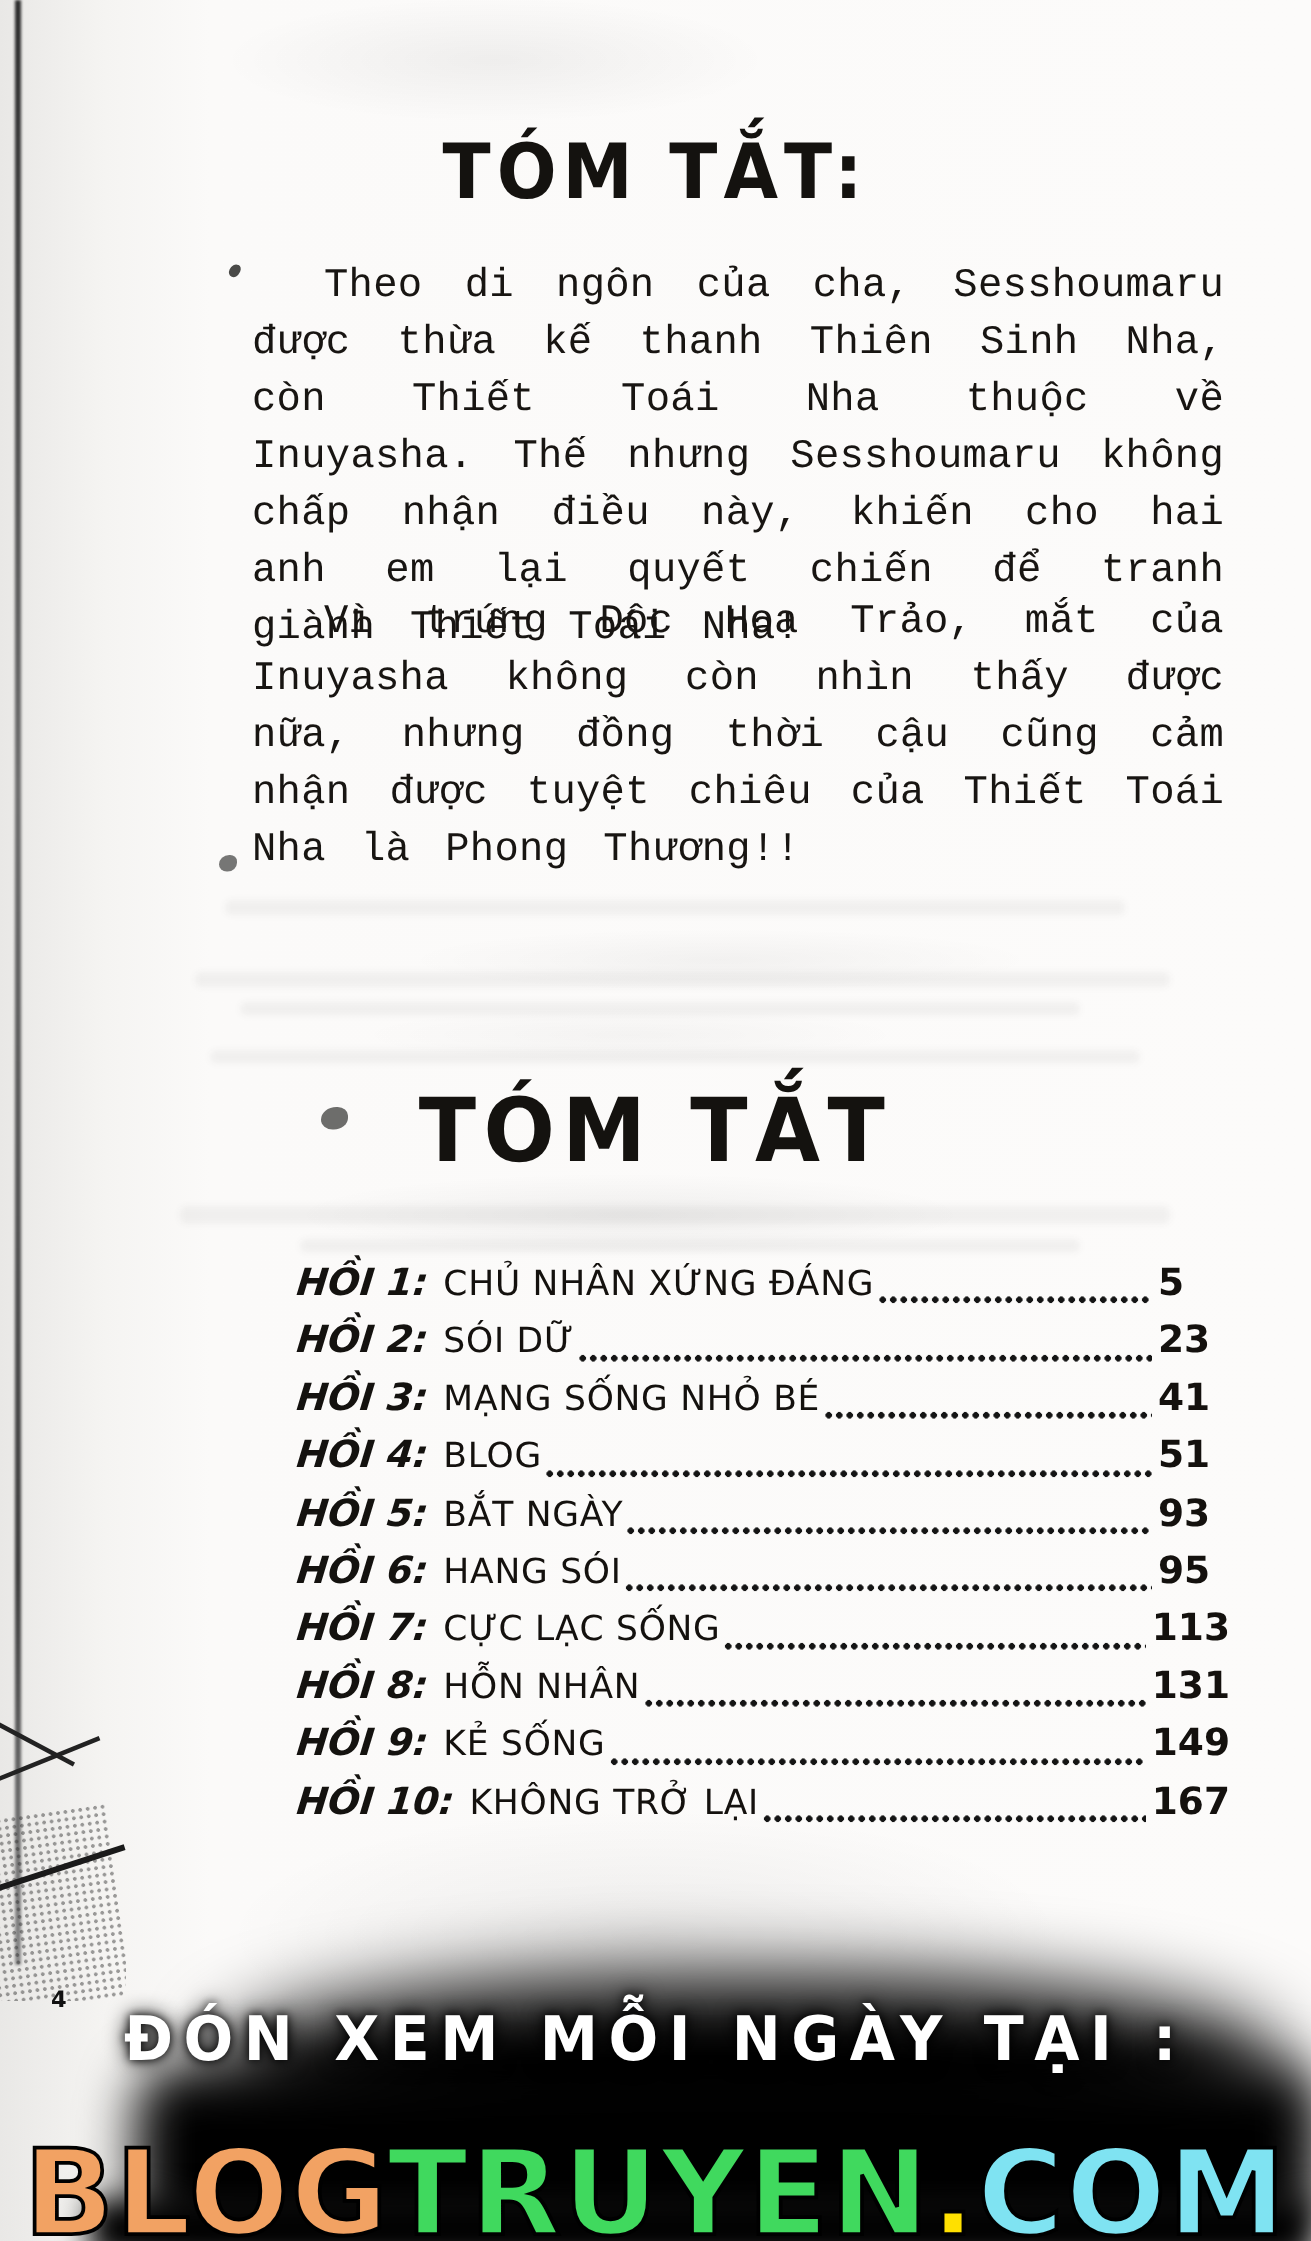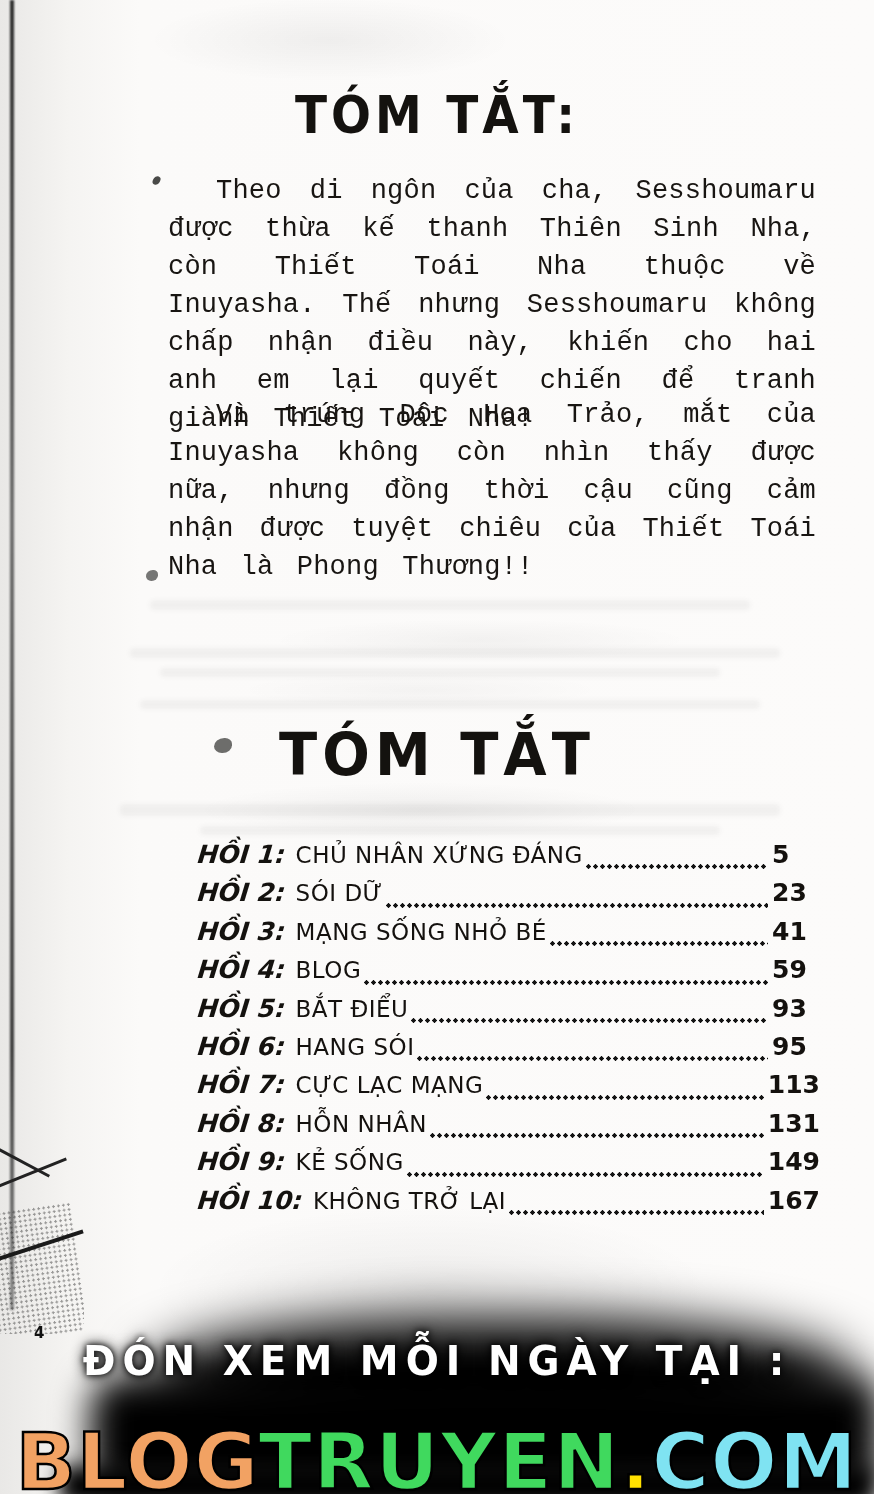--- a/index.html
+++ b/index.html
@@ -116,37 +116,37 @@
     <div class="toc-row">
       <span class="toc-label">HỒI 3:</span>
       <span class="toc-title">MẠNG SỐNG NHỎ BÉ</span>
       <span class="dots"></span>
       <span class="toc-page">41</span>
     </div>
     <div class="toc-row">
       <span class="toc-label">HỒI 4:</span>
       <span class="toc-title">BLOG</span>
       <span class="dots"></span>
-      <span class="toc-page">59</span>
+      <span class="toc-page">51</span>
     </div>
     <div class="toc-row">
       <span class="toc-label">HỒI 5:</span>
-      <span class="toc-title">BẮT ĐIỂU</span>
+      <span class="toc-title">BẮT NGÀY</span>
       <span class="dots"></span>
       <span class="toc-page">93</span>
     </div>
     <div class="toc-row">
       <span class="toc-label">HỒI 6:</span>
       <span class="toc-title">HANG SÓI</span>
       <span class="dots"></span>
       <span class="toc-page">95</span>
     </div>
     <div class="toc-row">
       <span class="toc-label">HỒI 7:</span>
-      <span class="toc-title">CỰC LẠC MẠNG</span>
+      <span class="toc-title">CỰC LẠC SỐNG</span>
       <span class="dots"></span>
       <span class="toc-page">113</span>
     </div>
     <div class="toc-row">
       <span class="toc-label">HỒI 8:</span>
       <span class="toc-title">HỖN NHÂN</span>
       <span class="dots"></span>
       <span class="toc-page">131</span>
     </div>
     <div class="toc-row">

